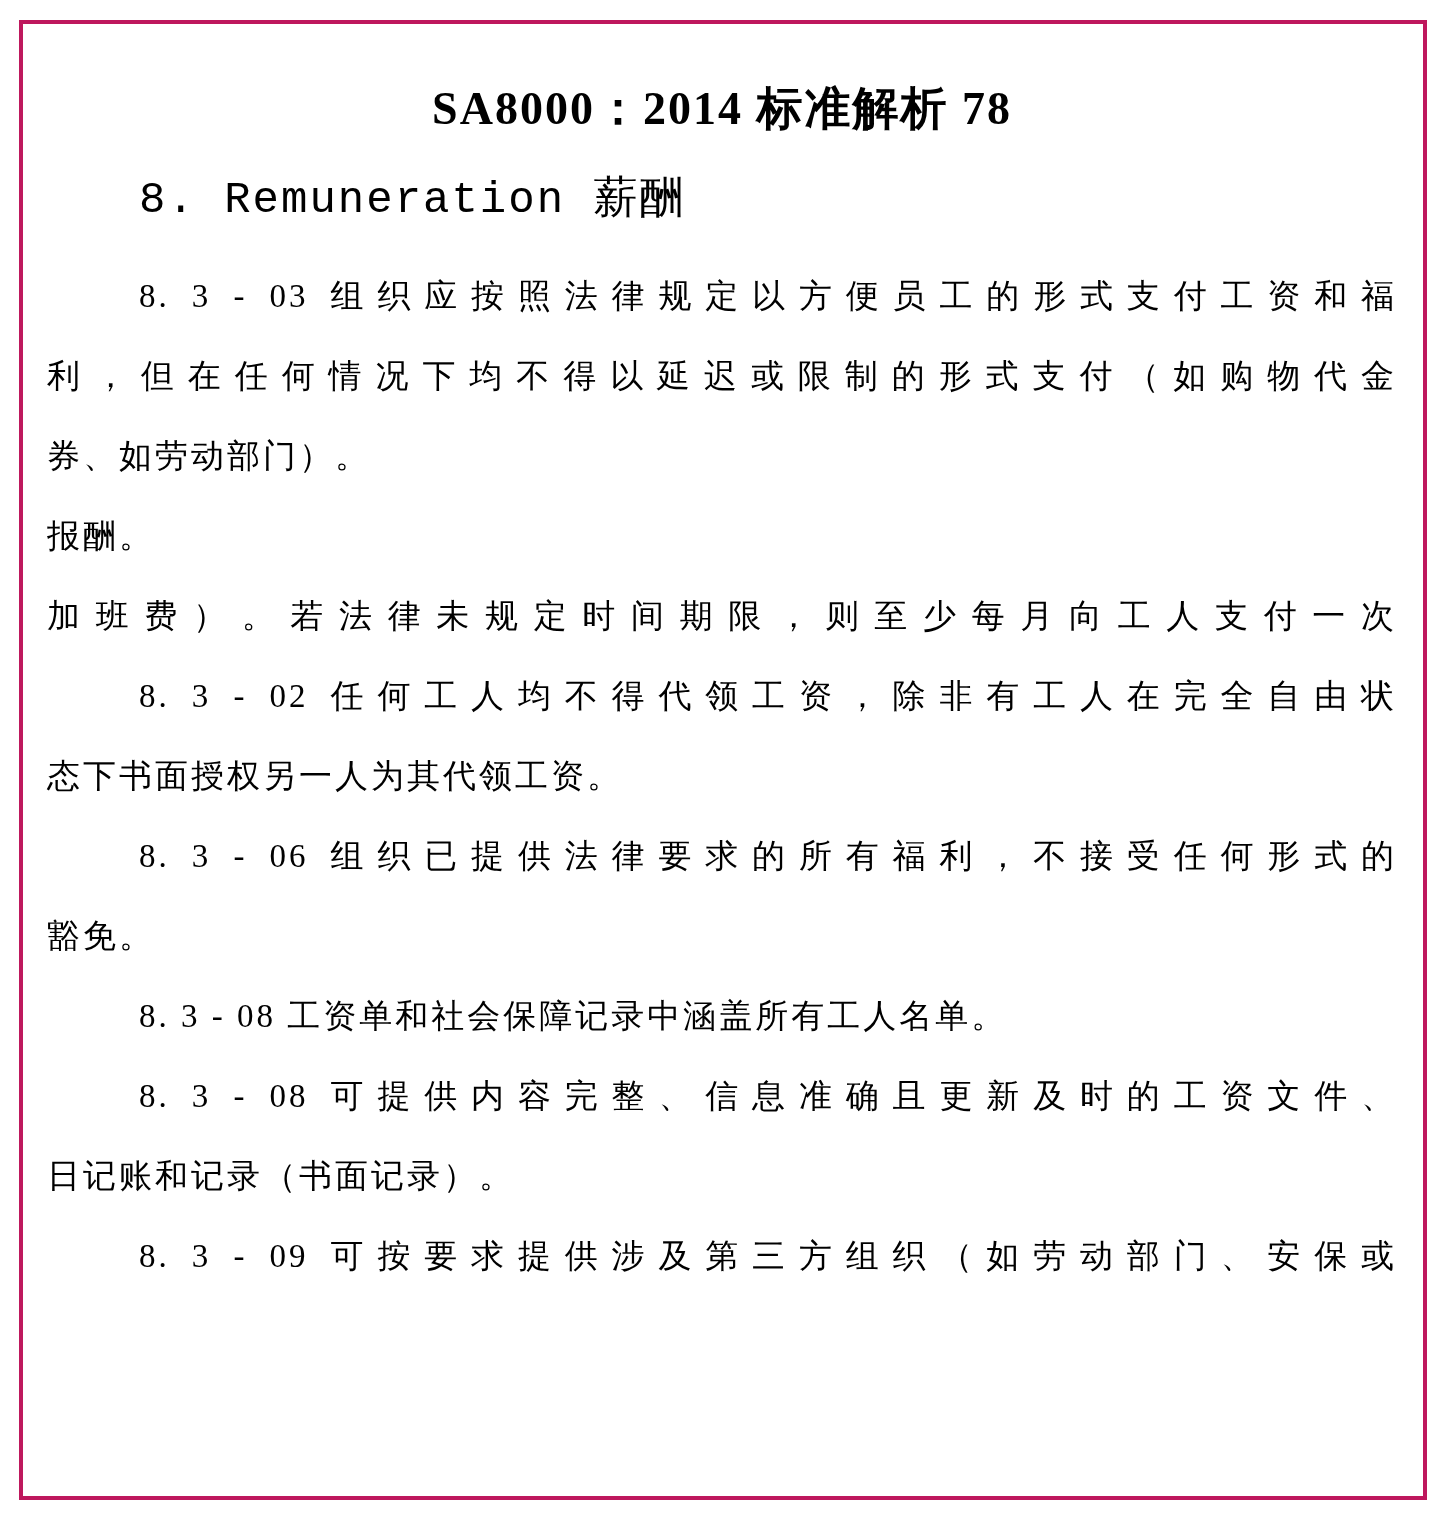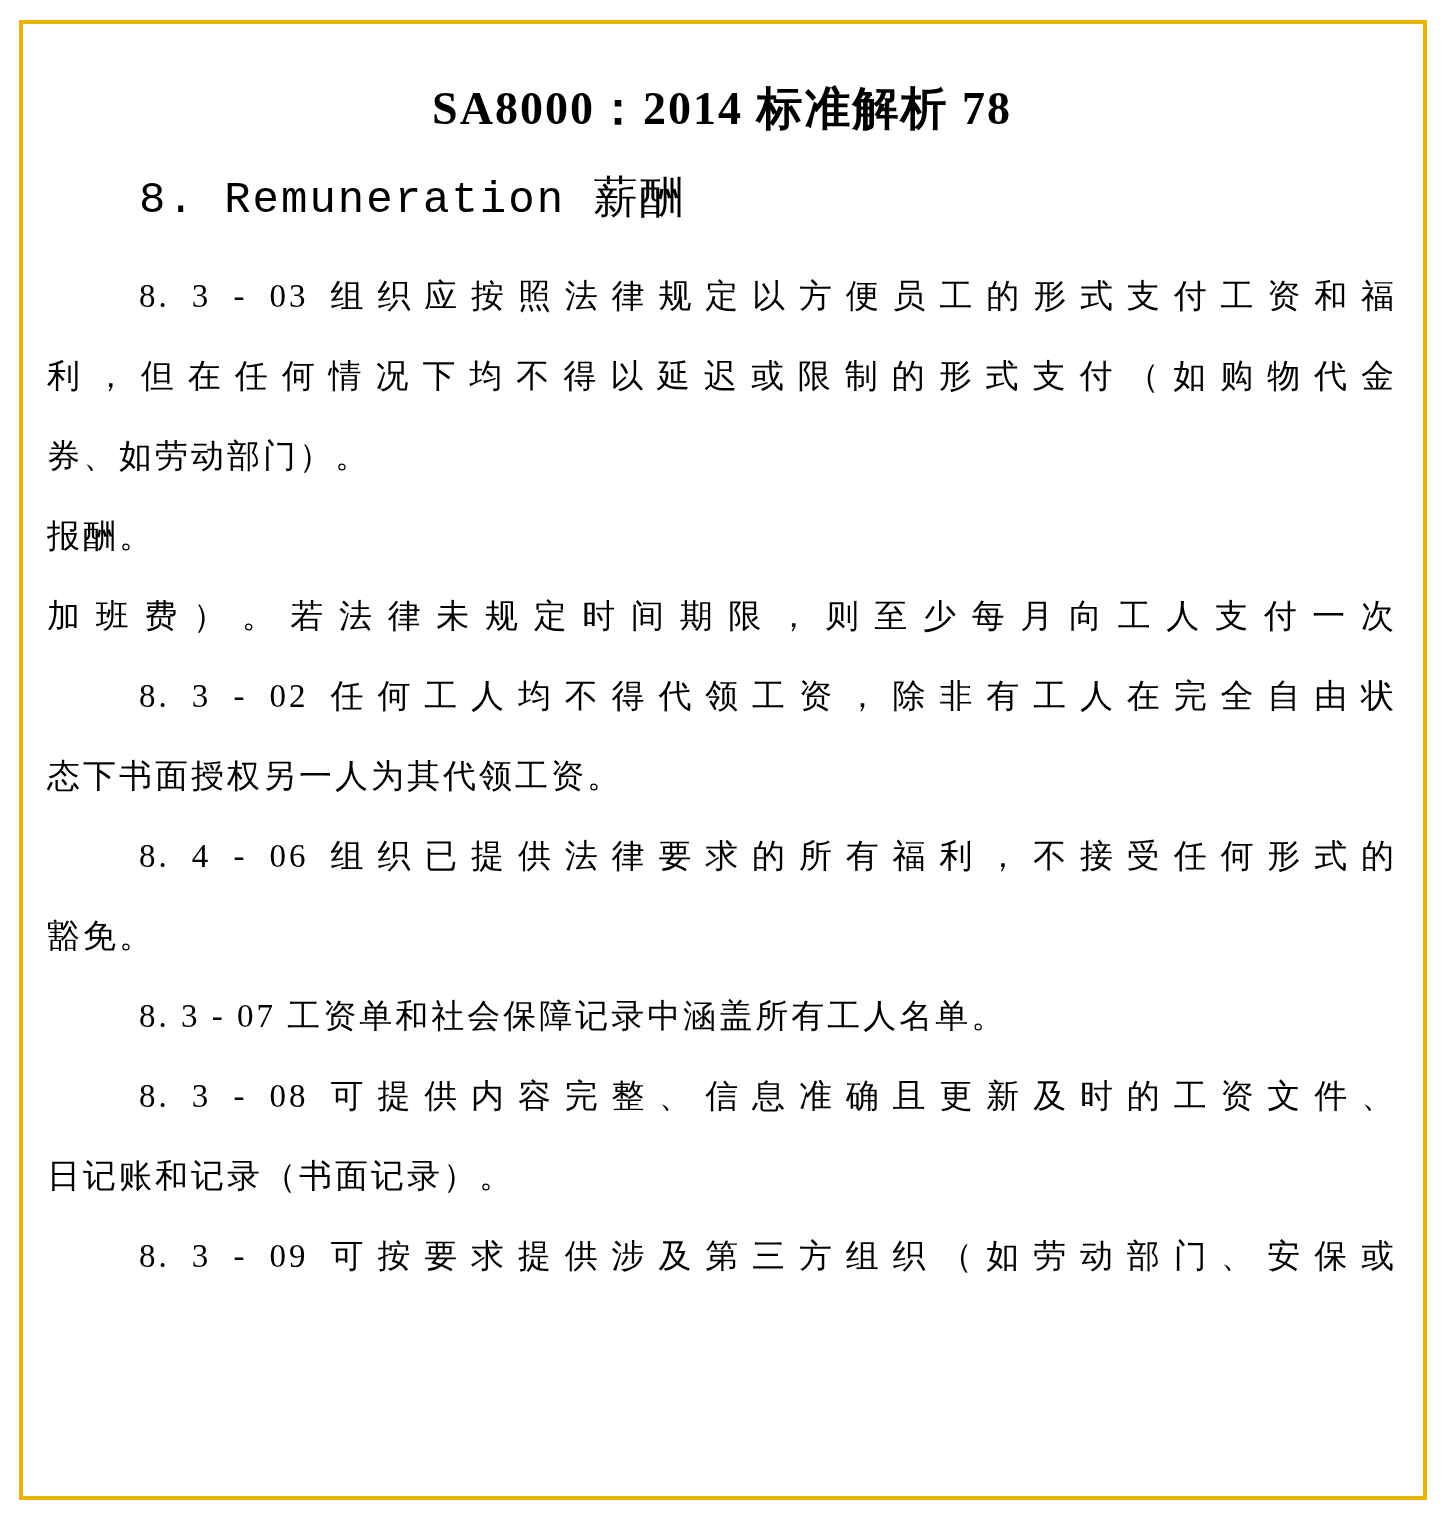--- a/index.html
+++ b/index.html
@@ -17,21 +17,21 @@
     height: 1516px;
     background: #ffffff;
     overflow: hidden;
   }
   .page {
     position: absolute;
     left: 19px;
     top: 20px;
     width: 1408px;
     height: 1480px;
-    border: 4px solid #eab308;
+    border: 4px solid #be185d;
     box-sizing: border-box;
     background: #ffffff;
     padding: 56px 26px 0 24px;
   }
   .title {
     text-align: center;
     font-weight: bold;
     font-size: 46px;
     line-height: 1.25;
     letter-spacing: 2px;
@@ -81,25 +81,25 @@
         </div>
         <div class="para">
           <div class="line last">报酬。</div>
           <div class="line">加班费）。若法律未规定时间期限，则至少每月向工人支付一次</div>
         </div>
         <div class="para">
           <div class="line first">8. 3 - 02 任何工人均不得代领工资，除非有工人在完全自由状</div>
           <div class="line last">态下书面授权另一人为其代领工资。</div>
         </div>
         <div class="para">
-          <div class="line first">8. 4 - 06 组织已提供法律要求的所有福利，不接受任何形式的</div>
+          <div class="line first">8. 3 - 06 组织已提供法律要求的所有福利，不接受任何形式的</div>
           <div class="line last">豁免。</div>
         </div>
         <div class="para">
-          <div class="line first last">8. 3 - 07 工资单和社会保障记录中涵盖所有工人名单。</div>
+          <div class="line first last">8. 3 - 08 工资单和社会保障记录中涵盖所有工人名单。</div>
         </div>
         <div class="para">
           <div class="line first">8. 3 - 08 可提供内容完整、信息准确且更新及时的工资文件、</div>
           <div class="line last">日记账和记录（书面记录）。</div>
         </div>
         <div class="para">
           <div class="line first">8. 3 - 09 可按要求提供涉及第三方组织（如劳动部门、安保或</div>
         </div>
       </div>
   </div>

